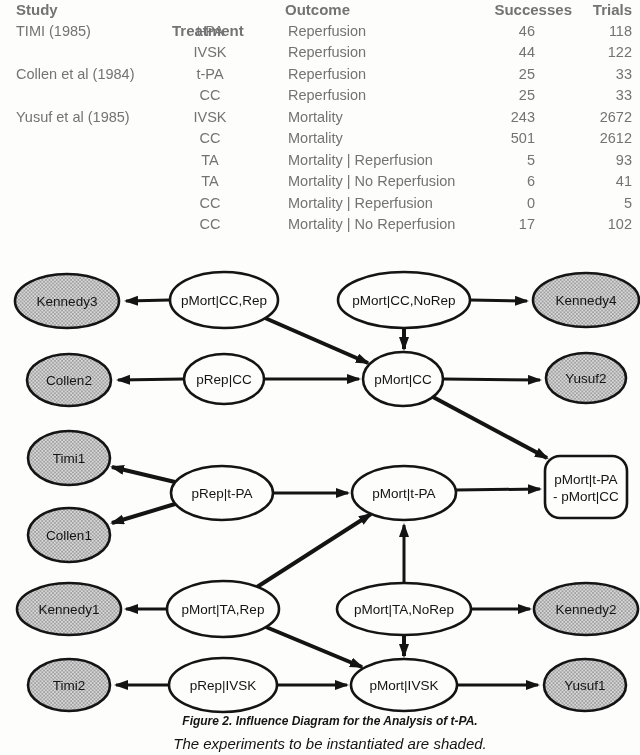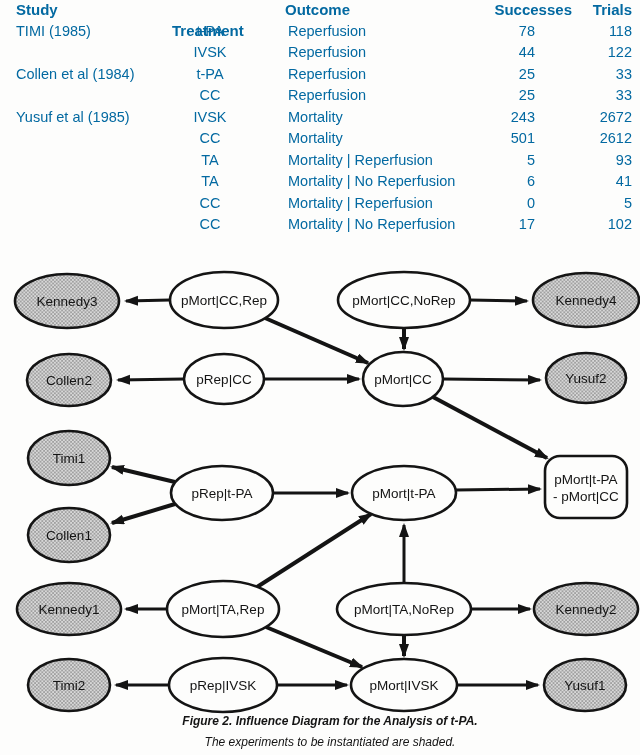--- a/index.html
+++ b/index.html
@@ -3,21 +3,21 @@
 <meta charset="utf-8">
 <style>
   html,body { margin:0; padding:0; background:#ffffff; }
   #page {
     position:relative; width:640px; height:755px; overflow:hidden;
     background:#fdfdfc; color:#141414;
     font-family:"Liberation Sans", sans-serif;
   }
   
   .tr { position:absolute; left:0; width:640px; height:20px; }
-  .td { position:absolute; top:0; font-size:14.5px; line-height:18px; white-space:nowrap; color:#0369a1; }
+  .td { position:absolute; top:0; font-size:14.5px; line-height:18px; white-space:nowrap; color:#737373; }
   .tr.hdr .td { font-weight:bold; font-size:15px; }
   .c-study   { left:16px; }
   .c-treat   { left:158px; width:104px; text-align:center; }
   .c-outcome { left:288px; }
   .c-succ    { left:448px; width:87px; text-align:right; }
   .c-trials  { left:556px; width:76px; text-align:right; }
   .hdr .c-treat   { left:172px; width:104px; text-align:left;margin-top:21px; }
   .hdr .c-outcome { left:285px; }
   .hdr .c-succ    { left:460px; width:112px; }
   .hdr .c-trials  { left:560px; width:72px; }
@@ -25,40 +25,40 @@
   .diagram { position:absolute; top:253px; left:0; }
   .edge { stroke:#141414; fill:none; }
   .e-med  { stroke-width:3; }
   .e-thick{ stroke-width:4; }
   .node-shape  { stroke:#141414; stroke-width:2.6; fill:#fdfdfc; }
   .node-shaded { fill:url(#stipple); }
   .node-label  { font-family:"Liberation Sans", sans-serif; font-size:13.5px; fill:#141414; text-anchor:middle; }
   
   .caption { position:absolute; left:20px; width:620px; text-align:center; font-style:italic; }
   #cap1 { top:714px; font-weight:bold; font-size:12px; }
-  #cap2 { top:735px; font-size:12px; }
+  #cap2 { top:735px; font-size:15px; }
 </style>
 </head>
 <body>
 
 <div id="page">
 
   <div>
     <div class="tr hdr" style="top:1px">
       <div class="td c-study">Study</div>
       <div class="td c-treat">Treatment</div>
       <div class="td c-outcome">Outcome</div>
       <div class="td c-succ">Successes</div>
       <div class="td c-trials">Trials</div>
     </div>
     <div class="tr" style="top:22px">
       <div class="td c-study">TIMI (1985)</div>
       <div class="td c-treat">t-PA</div>
       <div class="td c-outcome">Reperfusion</div>
-      <div class="td c-succ">78</div>
+      <div class="td c-succ">46</div>
       <div class="td c-trials">118</div>
     </div>
     <div class="tr" style="top:43px">
       <div class="td c-study"></div>
       <div class="td c-treat">IVSK</div>
       <div class="td c-outcome">Reperfusion</div>
       <div class="td c-succ">44</div>
       <div class="td c-trials">122</div>
     </div>
     <div class="tr" style="top:65px">

